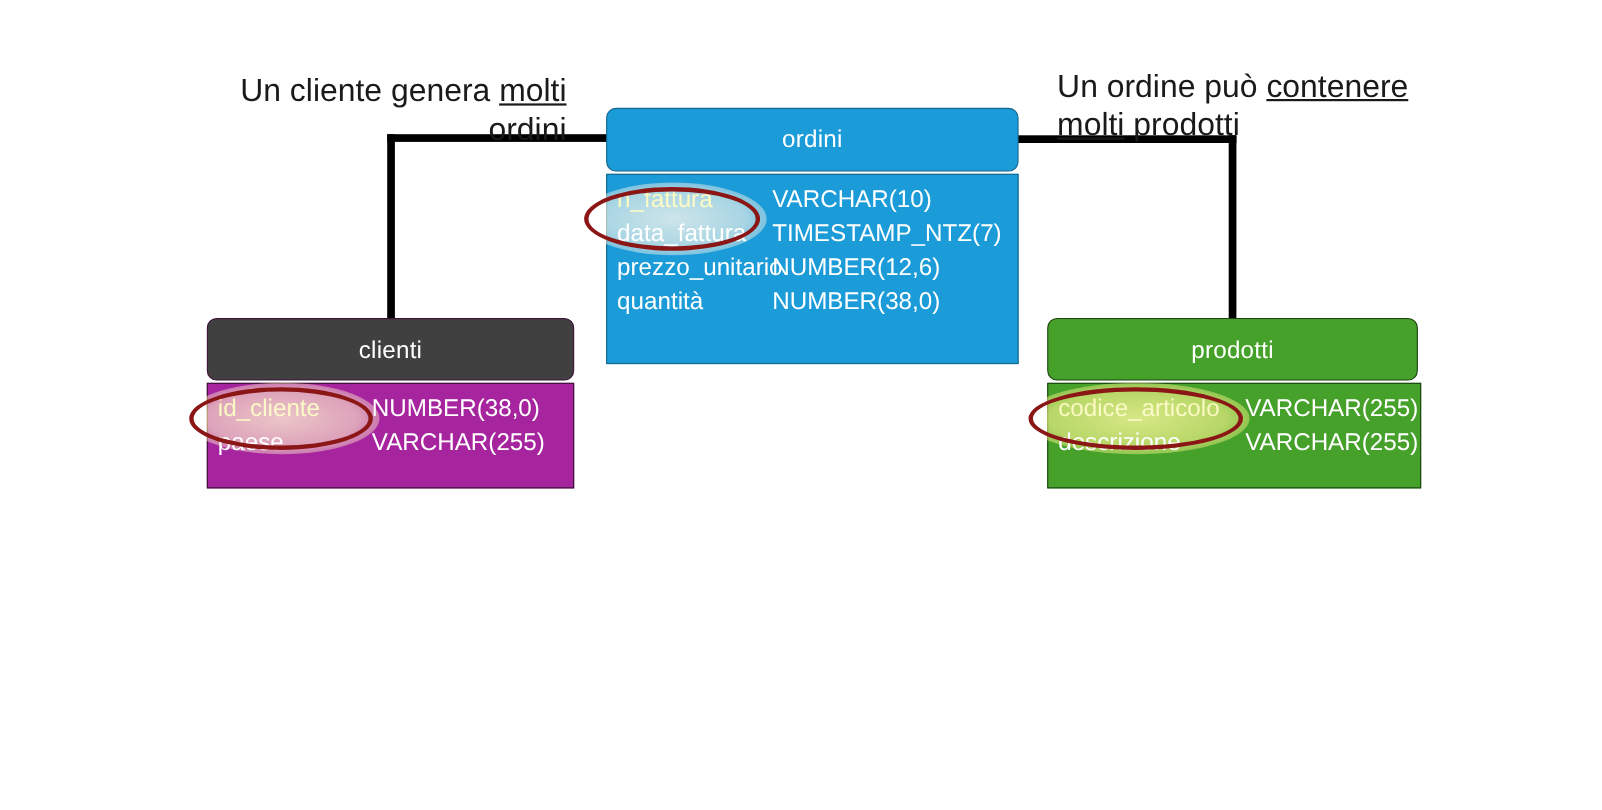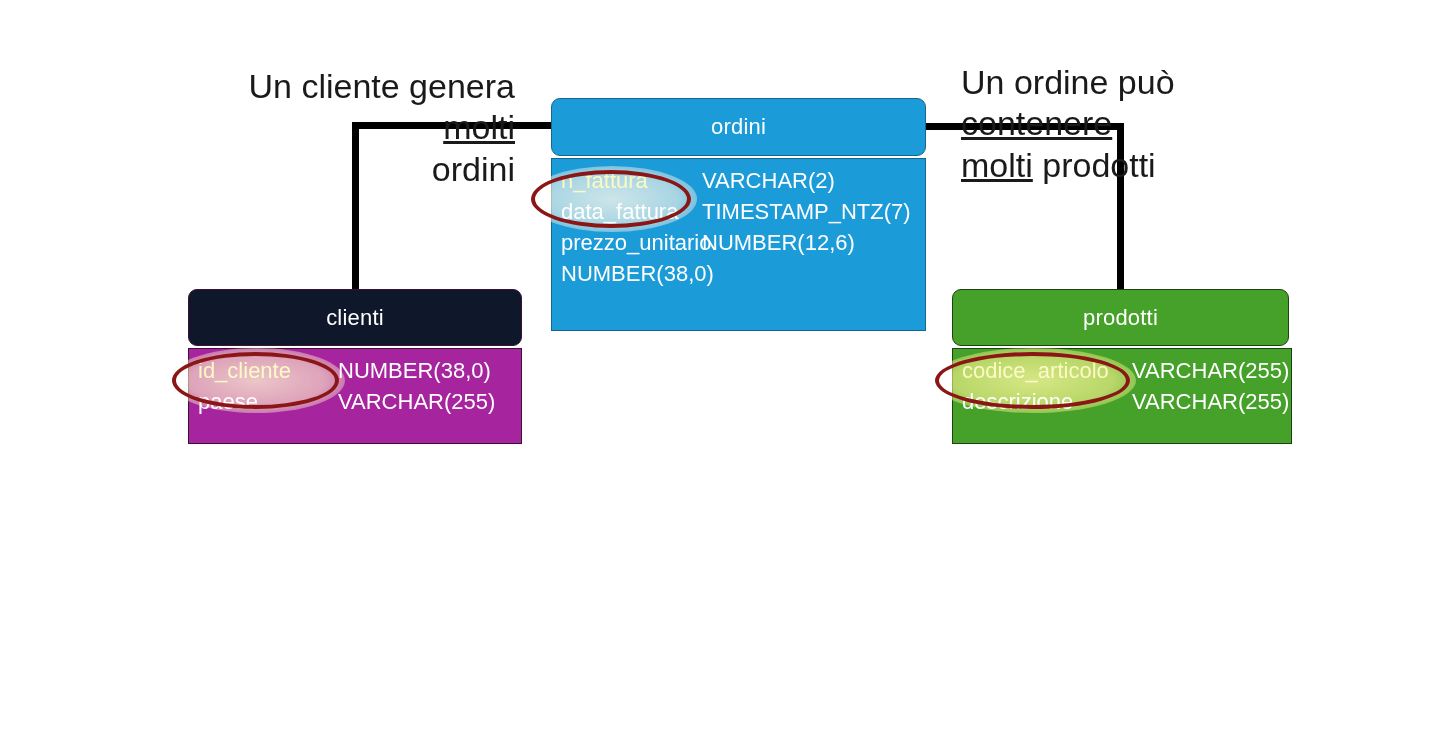--- a/index.html
+++ b/index.html
@@ -13,21 +13,21 @@
     position: relative;
     overflow: hidden;
     font-family: "Liberation Sans", sans-serif;
     -webkit-font-smoothing: antialiased;
   }
 
   
   .note {
     position: absolute;
     color: #1a1a1a;
-    font-size: 34px;
+    font-size: 29px;
     line-height: 1.22;
     font-family: "Liberation Sans", sans-serif;
     white-space: pre-line;
   }
   #note-left {
     left: 180px;
     top: 66px;
     width: 335px;
     text-align: right;
   }
@@ -76,21 +76,21 @@
 
   
   #ordini-header { left: 551px; top: 98px; width: 375px; height: 58px;
       background: #1b9bd8; border-color: #15678f; }
   #ordini-body   { left: 551px; top: 158px; width: 375px; height: 173px;
       background: #1b9bd8; border-color: #15678f; }
   #ordini-body .attr-name { width: 141px; }
 
   
   #clienti-header { left: 188px; top: 289px; width: 334px; height: 57px;
-      background: #0f172a; border-color: #3b1138; }
+      background: #404040; border-color: #3b1138; }
   #clienti-body   { left: 188px; top: 348px; width: 334px; height: 96px;
       background: #a6249e; border-color: #3b1138; }
   #clienti-body .attr-name { width: 140px; }
 
   
   #prodotti-header { left: 952px; top: 289px; width: 337px; height: 57px;
       background: #45a12a; border-color: #1b4410; }
   #prodotti-body   { left: 952px; top: 348px; width: 340px; height: 96px;
       background: #45a12a; border-color: #1b4410; }
   #prodotti-body .attr-name { width: 170px; }
@@ -135,31 +135,32 @@
 <div class="note" id="note-left"><span>Un cliente genera </span><u>molti</u><br><span>ordini</span></div>
 
 <div class="note" id="note-right"><span>Un ordine può </span><u>contenere</u><br><u>molti</u><span> prodotti</span></div>
 
 <div class="entity-header" id="ordini-header">
   <span>ordini</span>
 </div>
 <div class="entity-body" id="ordini-body">
   <div class="attr-row">
     <span class="attr-name attr-key">n_fattura</span>
-    <span class="attr-type">VARCHAR(2)</span>
+    <span class="attr-type">VARCHAR(10)</span>
   </div>
   <div class="attr-row">
     <span class="attr-name">data_fattura</span>
     <span class="attr-type">TIMESTAMP_NTZ(7)</span>
   </div>
   <div class="attr-row">
     <span class="attr-name">prezzo_unitario</span>
     <span class="attr-type">NUMBER(12,6)</span>
   </div>
   <div class="attr-row">
+    <span class="attr-name">quantità</span>
     <span class="attr-type">NUMBER(38,0)</span>
   </div>
 </div>
 
 <div class="entity-header" id="clienti-header">
   <span>clienti</span>
 </div>
 <div class="entity-body" id="clienti-body">
   <div class="attr-row">
     <span class="attr-name attr-key">id_cliente</span>

